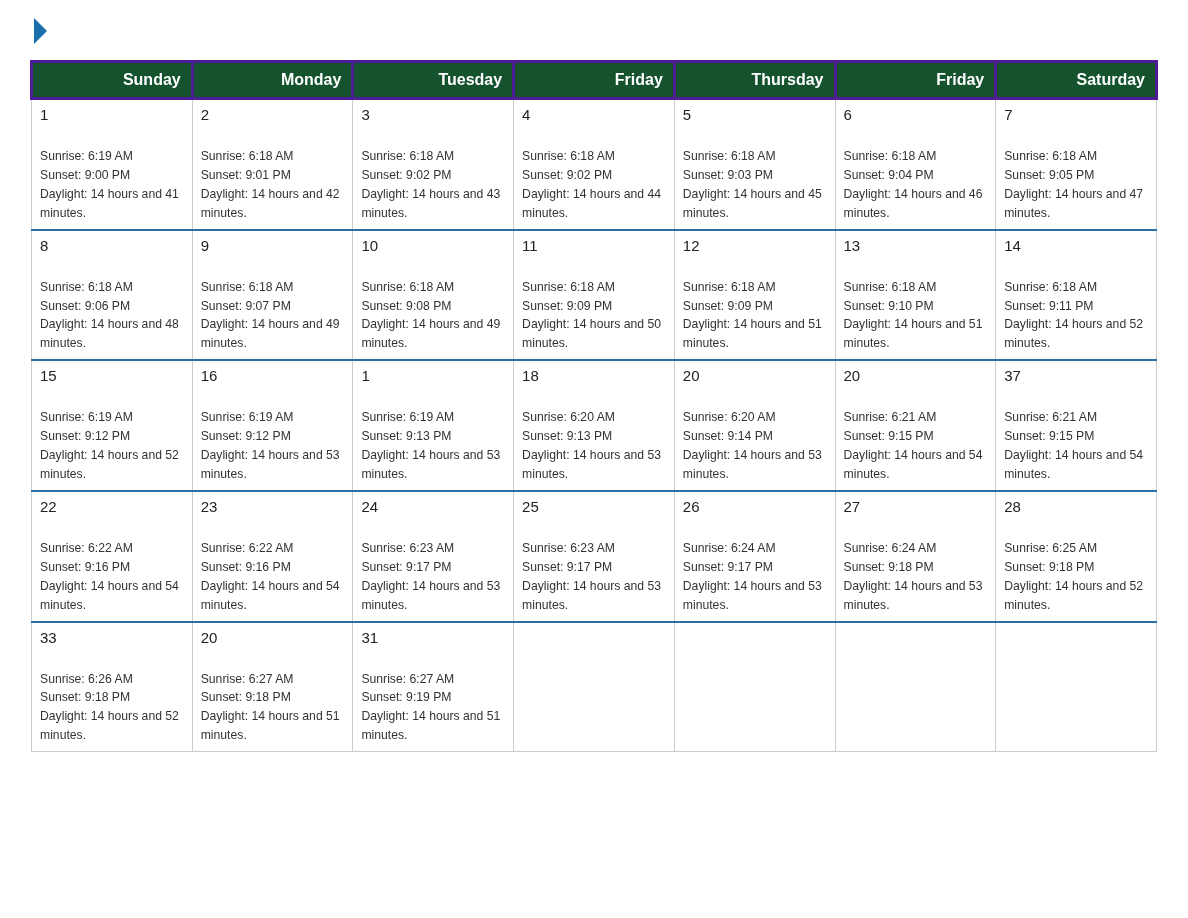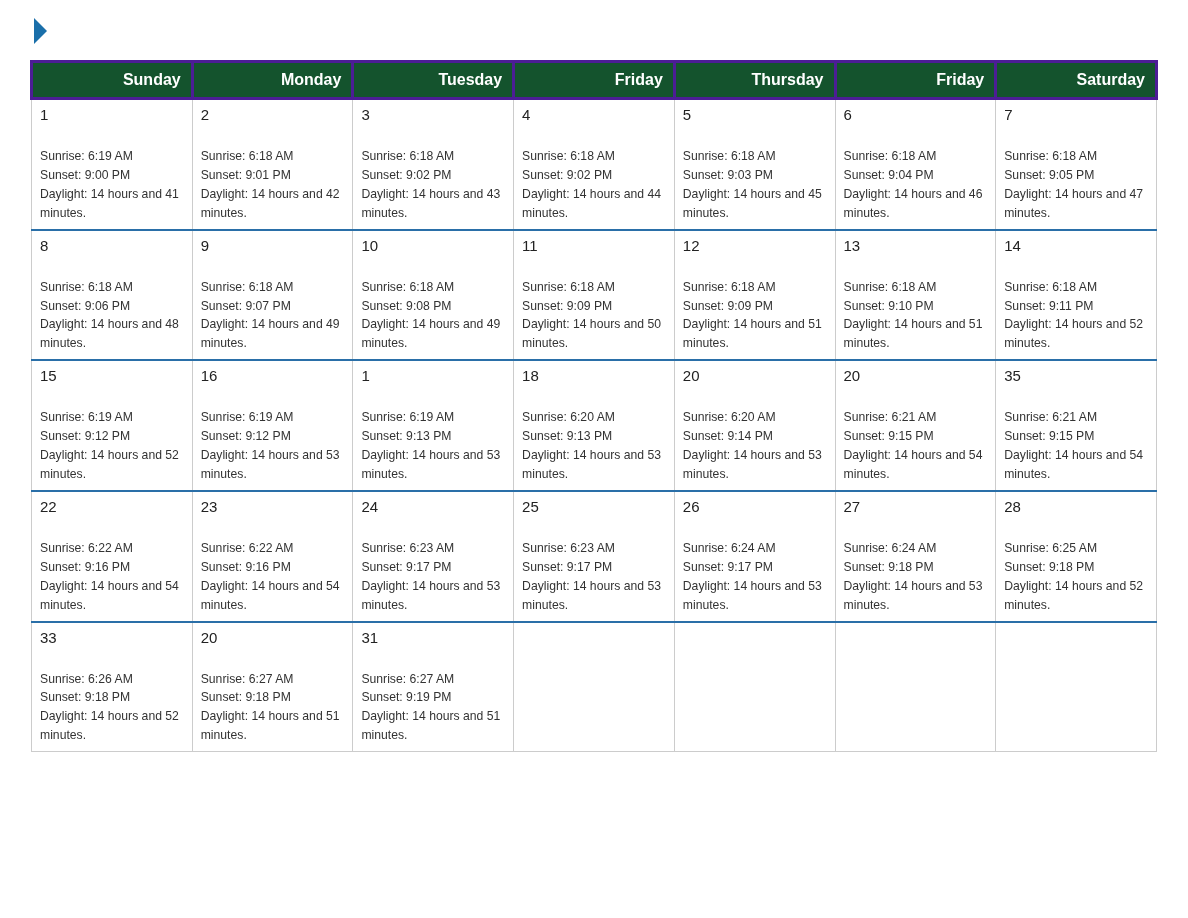--- a/index.html
+++ b/index.html
@@ -297,21 +297,21 @@
         </td>
         <td>
           <span class="day-number">20</span>
           <div class="day-info">
             Sunrise: 6:21 AM<br>
             Sunset: 9:15 PM<br>
             Daylight: 14 hours and 54 minutes.
           </div>
         </td>
         <td>
-          <span class="day-number">35</span>
+          <span class="day-number">37</span>
           <div class="day-info">
             Sunrise: 6:21 AM<br>
             Sunset: 9:15 PM<br>
             Daylight: 14 hours and 54 minutes.
           </div>
         </td>
       </tr>
       <tr>
         <td>
           <span class="day-number">22</span>

